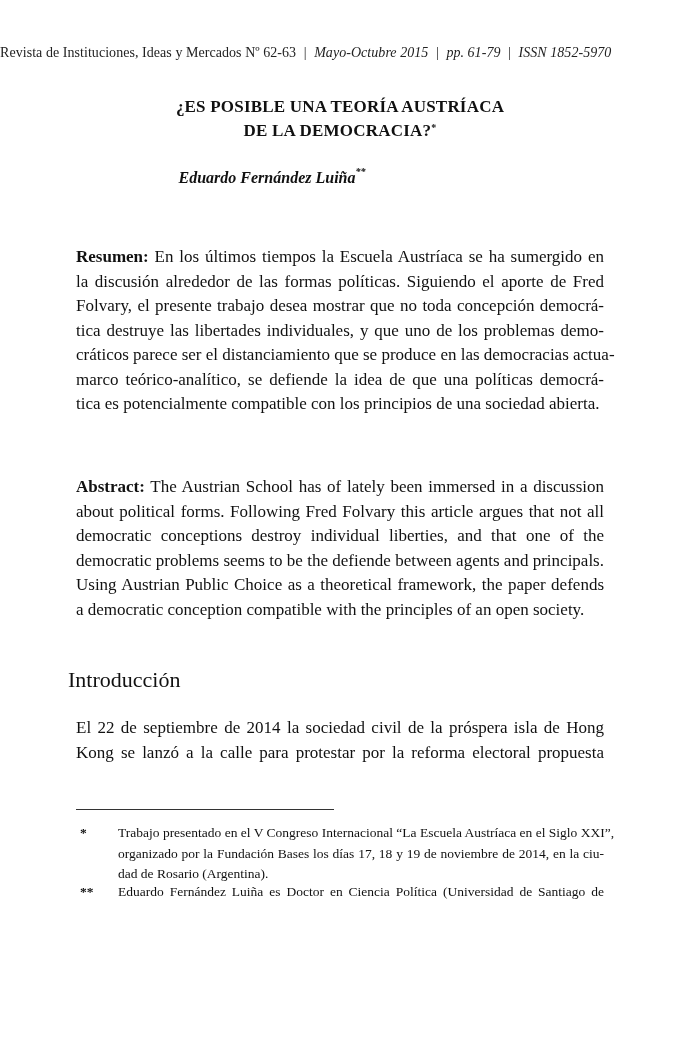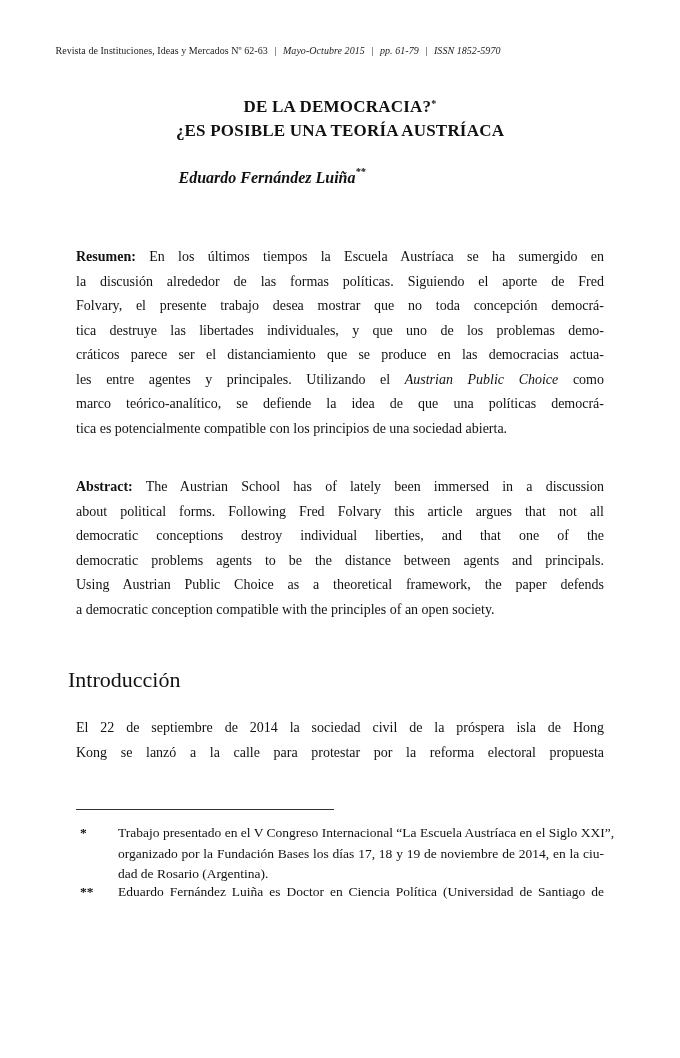--- a/index.html
+++ b/index.html
@@ -14,21 +14,21 @@
       overflow: hidden;
       font-family: "Liberation Serif", "DejaVu Serif", serif;
       color: #111111;
     }
     .running-header {
       position: absolute;
       top: 45px;
       left: 0;
       width: 556px;
       text-align: center;
-      font-size: 10px;
+      font-size: 14px;
       letter-spacing: 0.05px;
       color: #222;
       white-space: nowrap;
     }
     .running-header .sep { padding: 0 4px; }
     .running-header .it { font-style: italic; }
 
     .title {
       position: absolute;
       top: 95px;
@@ -51,21 +51,21 @@
       font-style: italic;
       font-weight: bold;
       font-size: 16px;
     }
     .author sup { font-size: 10px; vertical-align: top; position: relative; top: -3px; }
 
     .para {
       position: absolute;
       left: 76px;
       width: 528px;
-      font-size: 14px;
+      font-size: 17px;
       line-height: 24.5px;
       text-align: justify;
     }
     .para .lbl { font-weight: bold; }
     .para .line {
       display: block;
       text-align: justify;
       text-align-last: justify;
       white-space: nowrap;
     }
@@ -129,44 +129,43 @@
   <span>Revista de Instituciones, Ideas y Mercados Nº 62-63</span>
   <span class="sep">|</span>
   <span class="it">Mayo-Octubre 2015</span>
   <span class="sep">|</span>
   <span class="it">pp. 61-79</span>
   <span class="sep">|</span>
   <span class="it">ISSN 1852-5970</span>
 </div>
 
 <div class="title">
+  <div>¿ES POSIBLE UNA TEORÍA AUSTRÍACA</div>
   <div><span>DE LA DEMOCRACIA?</span><sup>*</sup></div>
-  <div>¿ES POSIBLE UNA TEORÍA AUSTRÍACA</div>
 </div>
 
 <div class="author">
   <span>Eduardo Fernández Luiña</span><sup>**</sup>
 </div>
 
 <div class="para" id="resumen">
   <span class="line"><span class="lbl">Resumen:</span><span> En los últimos tiempos la Escuela Austríaca se ha sumergido en</span></span>
   <span class="line">la discusión alrededor de las formas políticas. Siguiendo el aporte de Fred</span>
   <span class="line">Folvary, el presente trabajo desea mostrar que no toda concepción democrá-</span>
   <span class="line">tica destruye las libertades individuales, y que uno de los problemas demo-</span>
   <span class="line">cráticos parece ser el distanciamiento que se produce en las democracias actua-</span>
-  <span class="line"><span>les entre agentes y principales. Utilizando el </span><span class="it">Austrian Public Choice</span><span> como</span></span>
   <span class="line">marco teórico-analítico, se defiende la idea de que una políticas democrá-</span>
   <span class="line last">tica es potencialmente compatible con los principios de una sociedad abierta.</span>
 </div>
 
 <div class="para" id="abstract">
   <span class="line"><span class="lbl">Abstract:</span><span> The Austrian School has of lately been immersed in a discussion</span></span>
   <span class="line">about political forms. Following Fred Folvary this article argues that not all</span>
   <span class="line">democratic conceptions destroy individual liberties, and that one of the</span>
-  <span class="line">democratic problems agents to be the distance between agents and principals.</span>
+  <span class="line">democratic problems seems to be the defiende between agents and principals.</span>
   <span class="line">Using Austrian Public Choice as a theoretical framework, the paper defends</span>
   <span class="line last">a democratic conception compatible with the principles of an open society.</span>
 </div>
 
 <div class="section-heading">Introducción</div>
 <div class="para" id="intro">
   <span class="line">El 22 de septiembre de 2014 la sociedad civil de la próspera isla de Hong</span>
   <span class="line">Kong se lanzó a la calle para protestar por la reforma electoral propuesta</span>
 </div>
 

